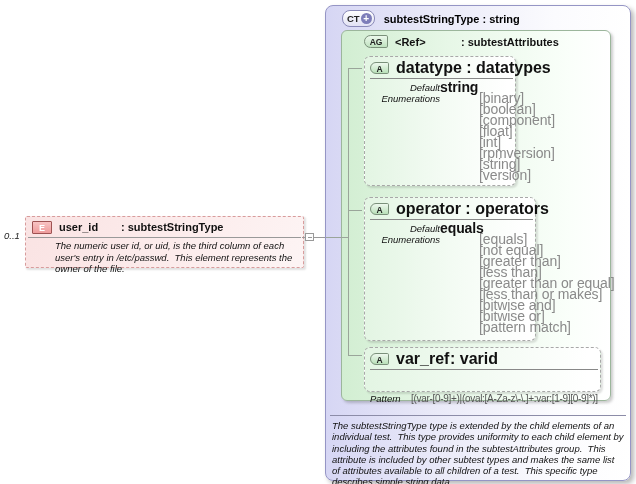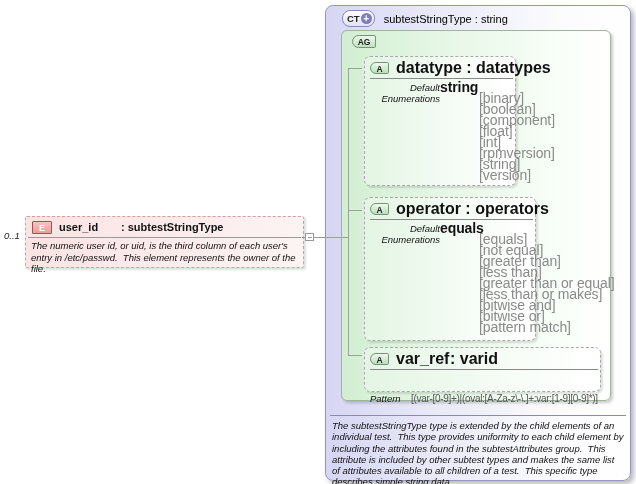--- a/index.html
+++ b/index.html
@@ -24,21 +24,21 @@
     background:linear-gradient(#f8c3c3,#ee9c9c);
     border:1px solid #9e5252;border-radius:1px;
     color:#fff;font-size:9px;font-weight:bold;line-height:13px;text-align:center;
     box-sizing:border-box;
   }
   .el-title{font-size:11px;font-weight:bold;white-space:nowrap;}
   .el-title .nm{display:inline-block;min-width:62px;}
   .el-sep{border-top:1px solid #999;margin:1px 2px 0 2px;}
   .el-annot{
     font-size:9.5px;font-style:italic;line-height:11.5px;padding:2px 5px 0 5px;
-    color:#111;white-space:pre-wrap;
+    color:#111;white-space:pre-wrap;margin-left:24px;
   }
 
   
   .conn-line{position:absolute;height:1px;background:#999;}
   .conn-square{
     position:absolute;left:305px;top:233px;width:9px;height:8px;
     background:#fdfdfd;border:1px solid #999;box-sizing:border-box;
   }
   .conn-square i{display:block;margin:3px auto 0 auto;width:4px;height:1px;background:#999;}
 
@@ -53,35 +53,35 @@
   .badge-ct{
     height:15px;padding:0 2px 0 4px;border:1px solid #8a8ab8;border-radius:8px;
     background:linear-gradient(#ffffff,#e2e2f4);
     display:flex;align-items:center;gap:1px;
     font-size:9.5px;font-weight:bold;color:#222;
   }
   .ct-plus{
     width:11px;height:11px;border-radius:50%;background:#7d7db9;color:#fff;
     font-size:10px;line-height:11px;text-align:center;font-weight:bold;
   }
-  .ct-title{font-size:11px;font-weight:normal;color:#000;}
+  .ct-title{font-size:11px;font-weight:bold;color:#000;}
   .ct-sep{position:absolute;left:4px;right:4px;top:409px;border-top:1px solid #8c8ca8;}
   .ct-annot{
     position:absolute;left:6px;top:414px;width:293px;
     font-size:9.5px;font-style:italic;line-height:11.3px;color:#111;white-space:pre-wrap;
   }
 
   
   .ag-box{
     position:absolute;left:15px;top:24px;width:268px;height:369px;
     border:1px solid #9cb69c;border-radius:6px;
     background:linear-gradient(to right,#d2eed2 0%,#e7f7e7 40%,#fafffa 85%,#ffffff 100%);
     box-shadow:2px 2px 3px rgba(0,0,0,0.20);
   }
-  .ag-header{position:absolute;left:10px;top:4px;display:flex;align-items:center;gap:7px;}
+  .ag-header{position:absolute;left:22px;top:4px;display:flex;align-items:center;gap:7px;}
   .badge-ag{
     width:24px;height:13px;border:1px solid #7a907a;border-radius:7px 2px 2px 7px;
     background:linear-gradient(#ecf9ec,#bfe2bf);
     font-size:8.5px;font-weight:bold;color:#222;line-height:13px;text-align:center;
     box-sizing:border-box;
   }
   .ag-title{font-size:11px;font-weight:bold;white-space:nowrap;}
   .ag-title .nm{display:inline-block;min-width:66px;}
 
   
@@ -142,20 +142,21 @@
       <span class="badge-ct">
           <span>CT</span>
           <span class="ct-plus">+</span>
         </span>
       <span class="ct-title">subtestStringType : string</span>
     </div>
 
     <div class="ag-box">
       <div class="ag-header">
         <span class="badge-ag">AG</span>
+        <span class="ag-title"><span class="nm">&lt;Ref&gt;</span><span>: subtestAttributes</span></span>
       </div>
 
       <div class="attr-box attr-datatype">
         <div class="attr-header">
           <span class="badge-a">A</span>
           <span class="attr-title"><span>datatype</span> <span>: datatypes</span></span>
         </div>
         <div class="attr-sep"></div>
         <div class="facets">
           <div class="facet-labels">

